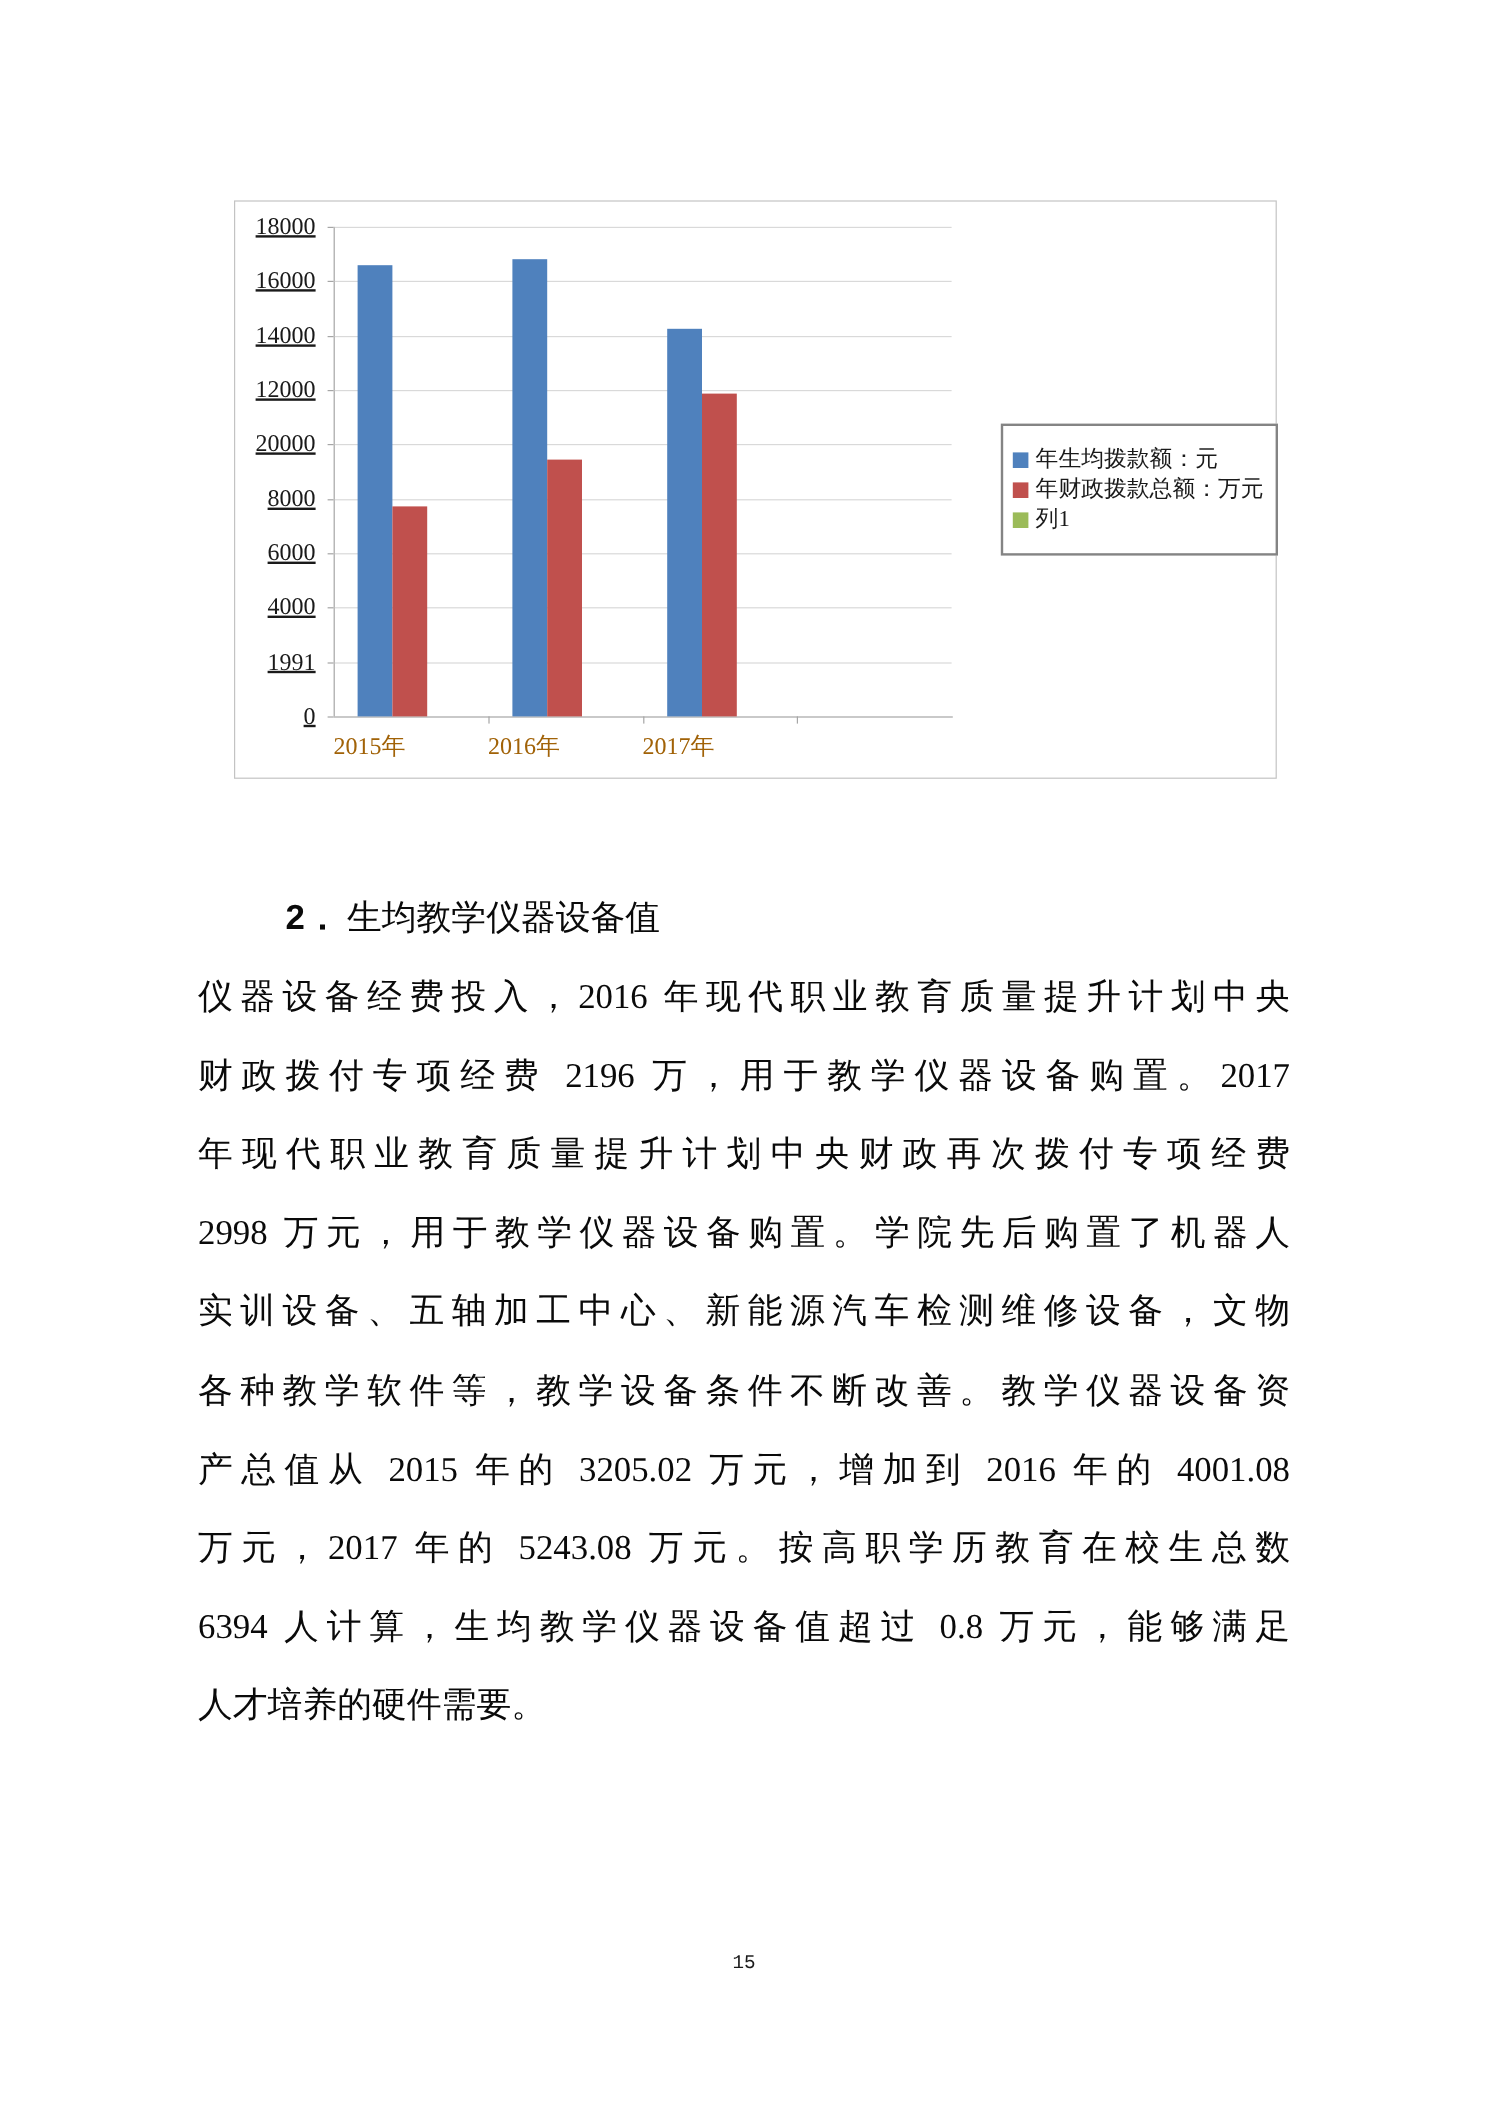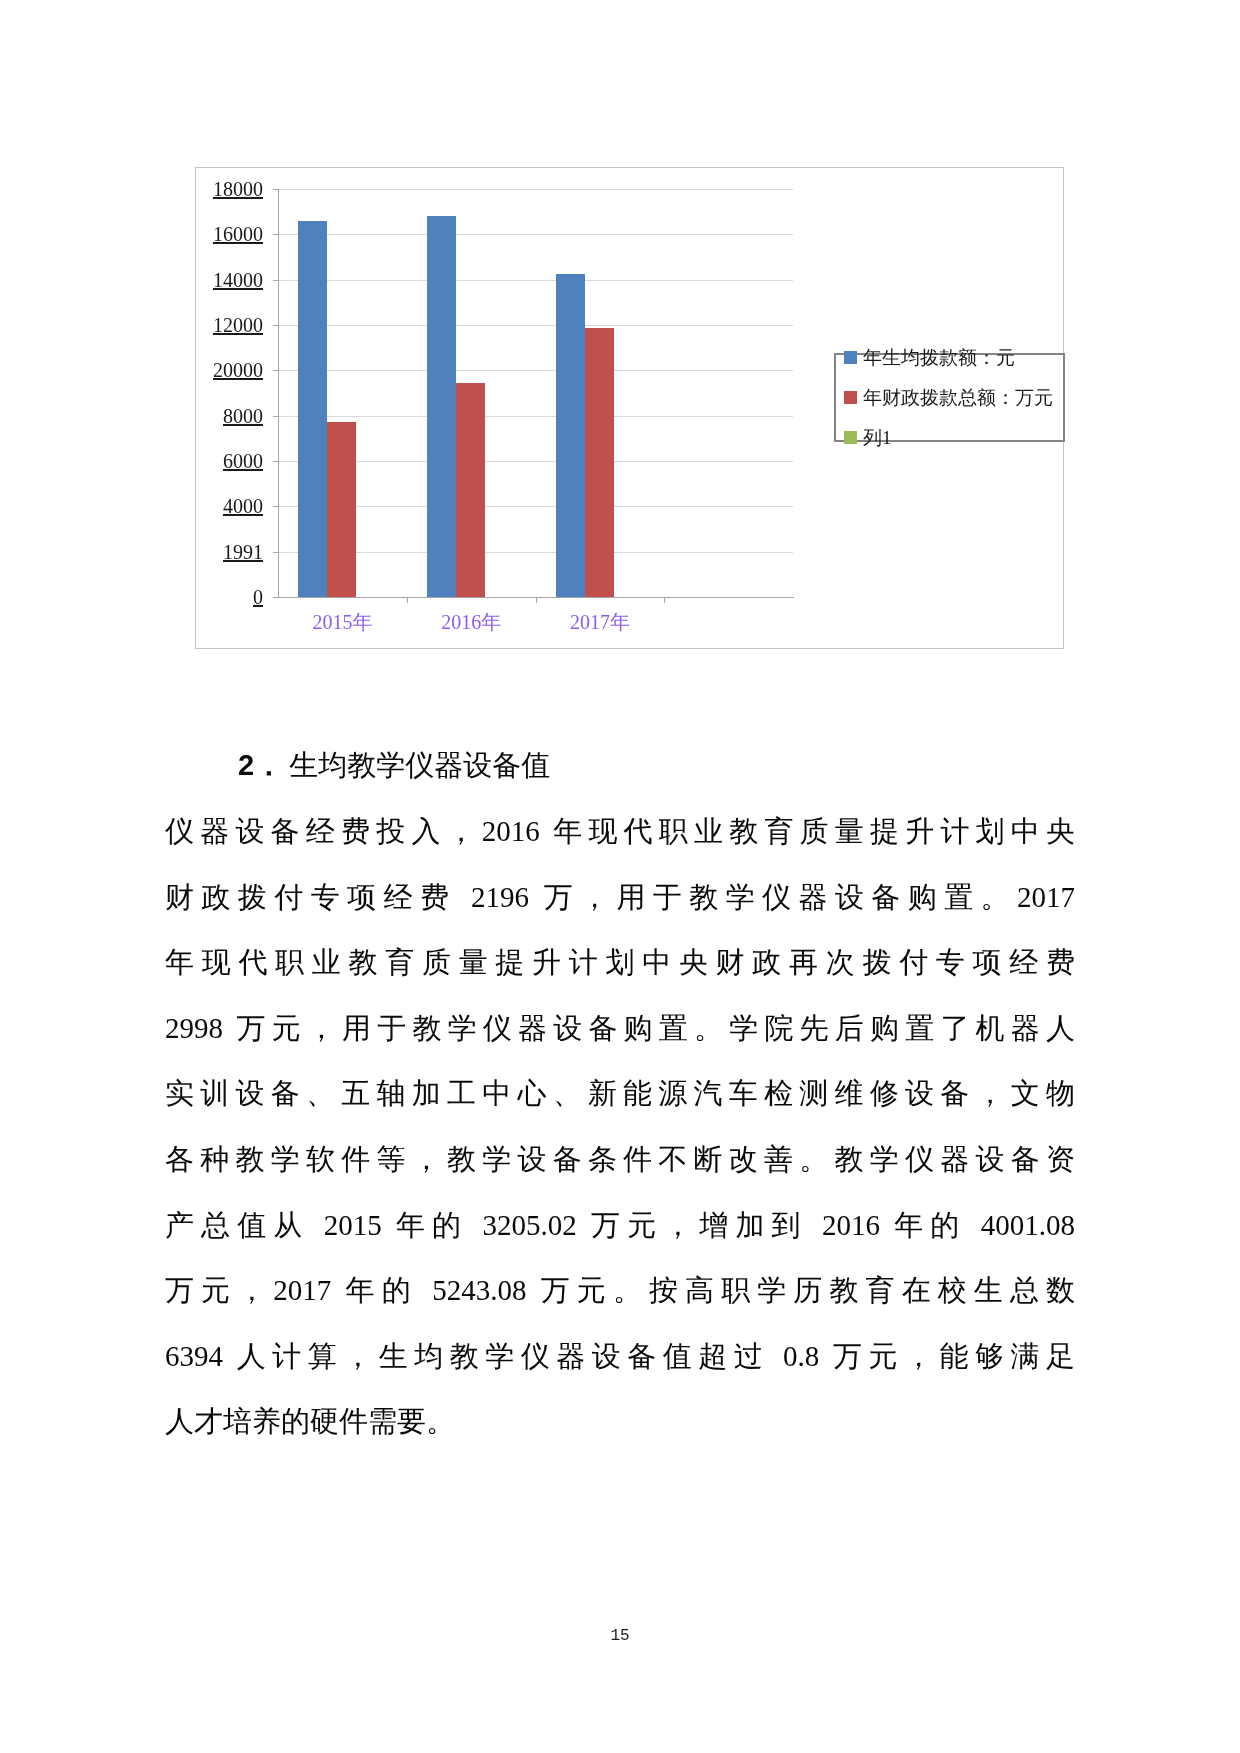--- a/index.html
+++ b/index.html
@@ -14,27 +14,27 @@
     background:#fff;border:1px solid #c3c3c3;box-sizing:border-box;
   }
   .gridline{position:absolute;height:1px;background:#d9d9d9;}
   .axis-line{position:absolute;background:#a6a6a6;}
   .tick{position:absolute;background:#a6a6a6;}
   .y-label{
     position:absolute;left:0;width:67px;text-align:right;
     font-size:20px;line-height:20px;color:#1a1a1a;text-decoration:underline;
   }
   .x-label{
-    position:absolute;text-align:center;font-size:20px;line-height:22px;color:#8b5cf6;
+    position:absolute;font-size:20px;line-height:22px;color:#a16207;
   }
   .bar{position:absolute;}
   .legend{
-    position:absolute;left:638px;top:185px;width:231px;height:89px;
+    position:absolute;left:638px;top:185px;width:231px;height:110px;
     border:2px solid #848484;background:#fff;box-sizing:border-box;
-    display:flex;flex-direction:column;justify-content:center;gap:18px;
+    display:flex;flex-direction:column;justify-content:center;gap:3px;
     padding-left:8px;
   }
   .legend-row{display:flex;align-items:center;gap:6px;}
   .legend-swatch{width:13px;height:13px;flex:0 0 13px;}
   .legend-label{font-size:19px;line-height:22px;color:#1a1a1a;white-space:nowrap;}
 
   
   .heading{
     position:absolute;left:238px;top:749px;font-size:29px;line-height:32px;
     white-space:nowrap;

